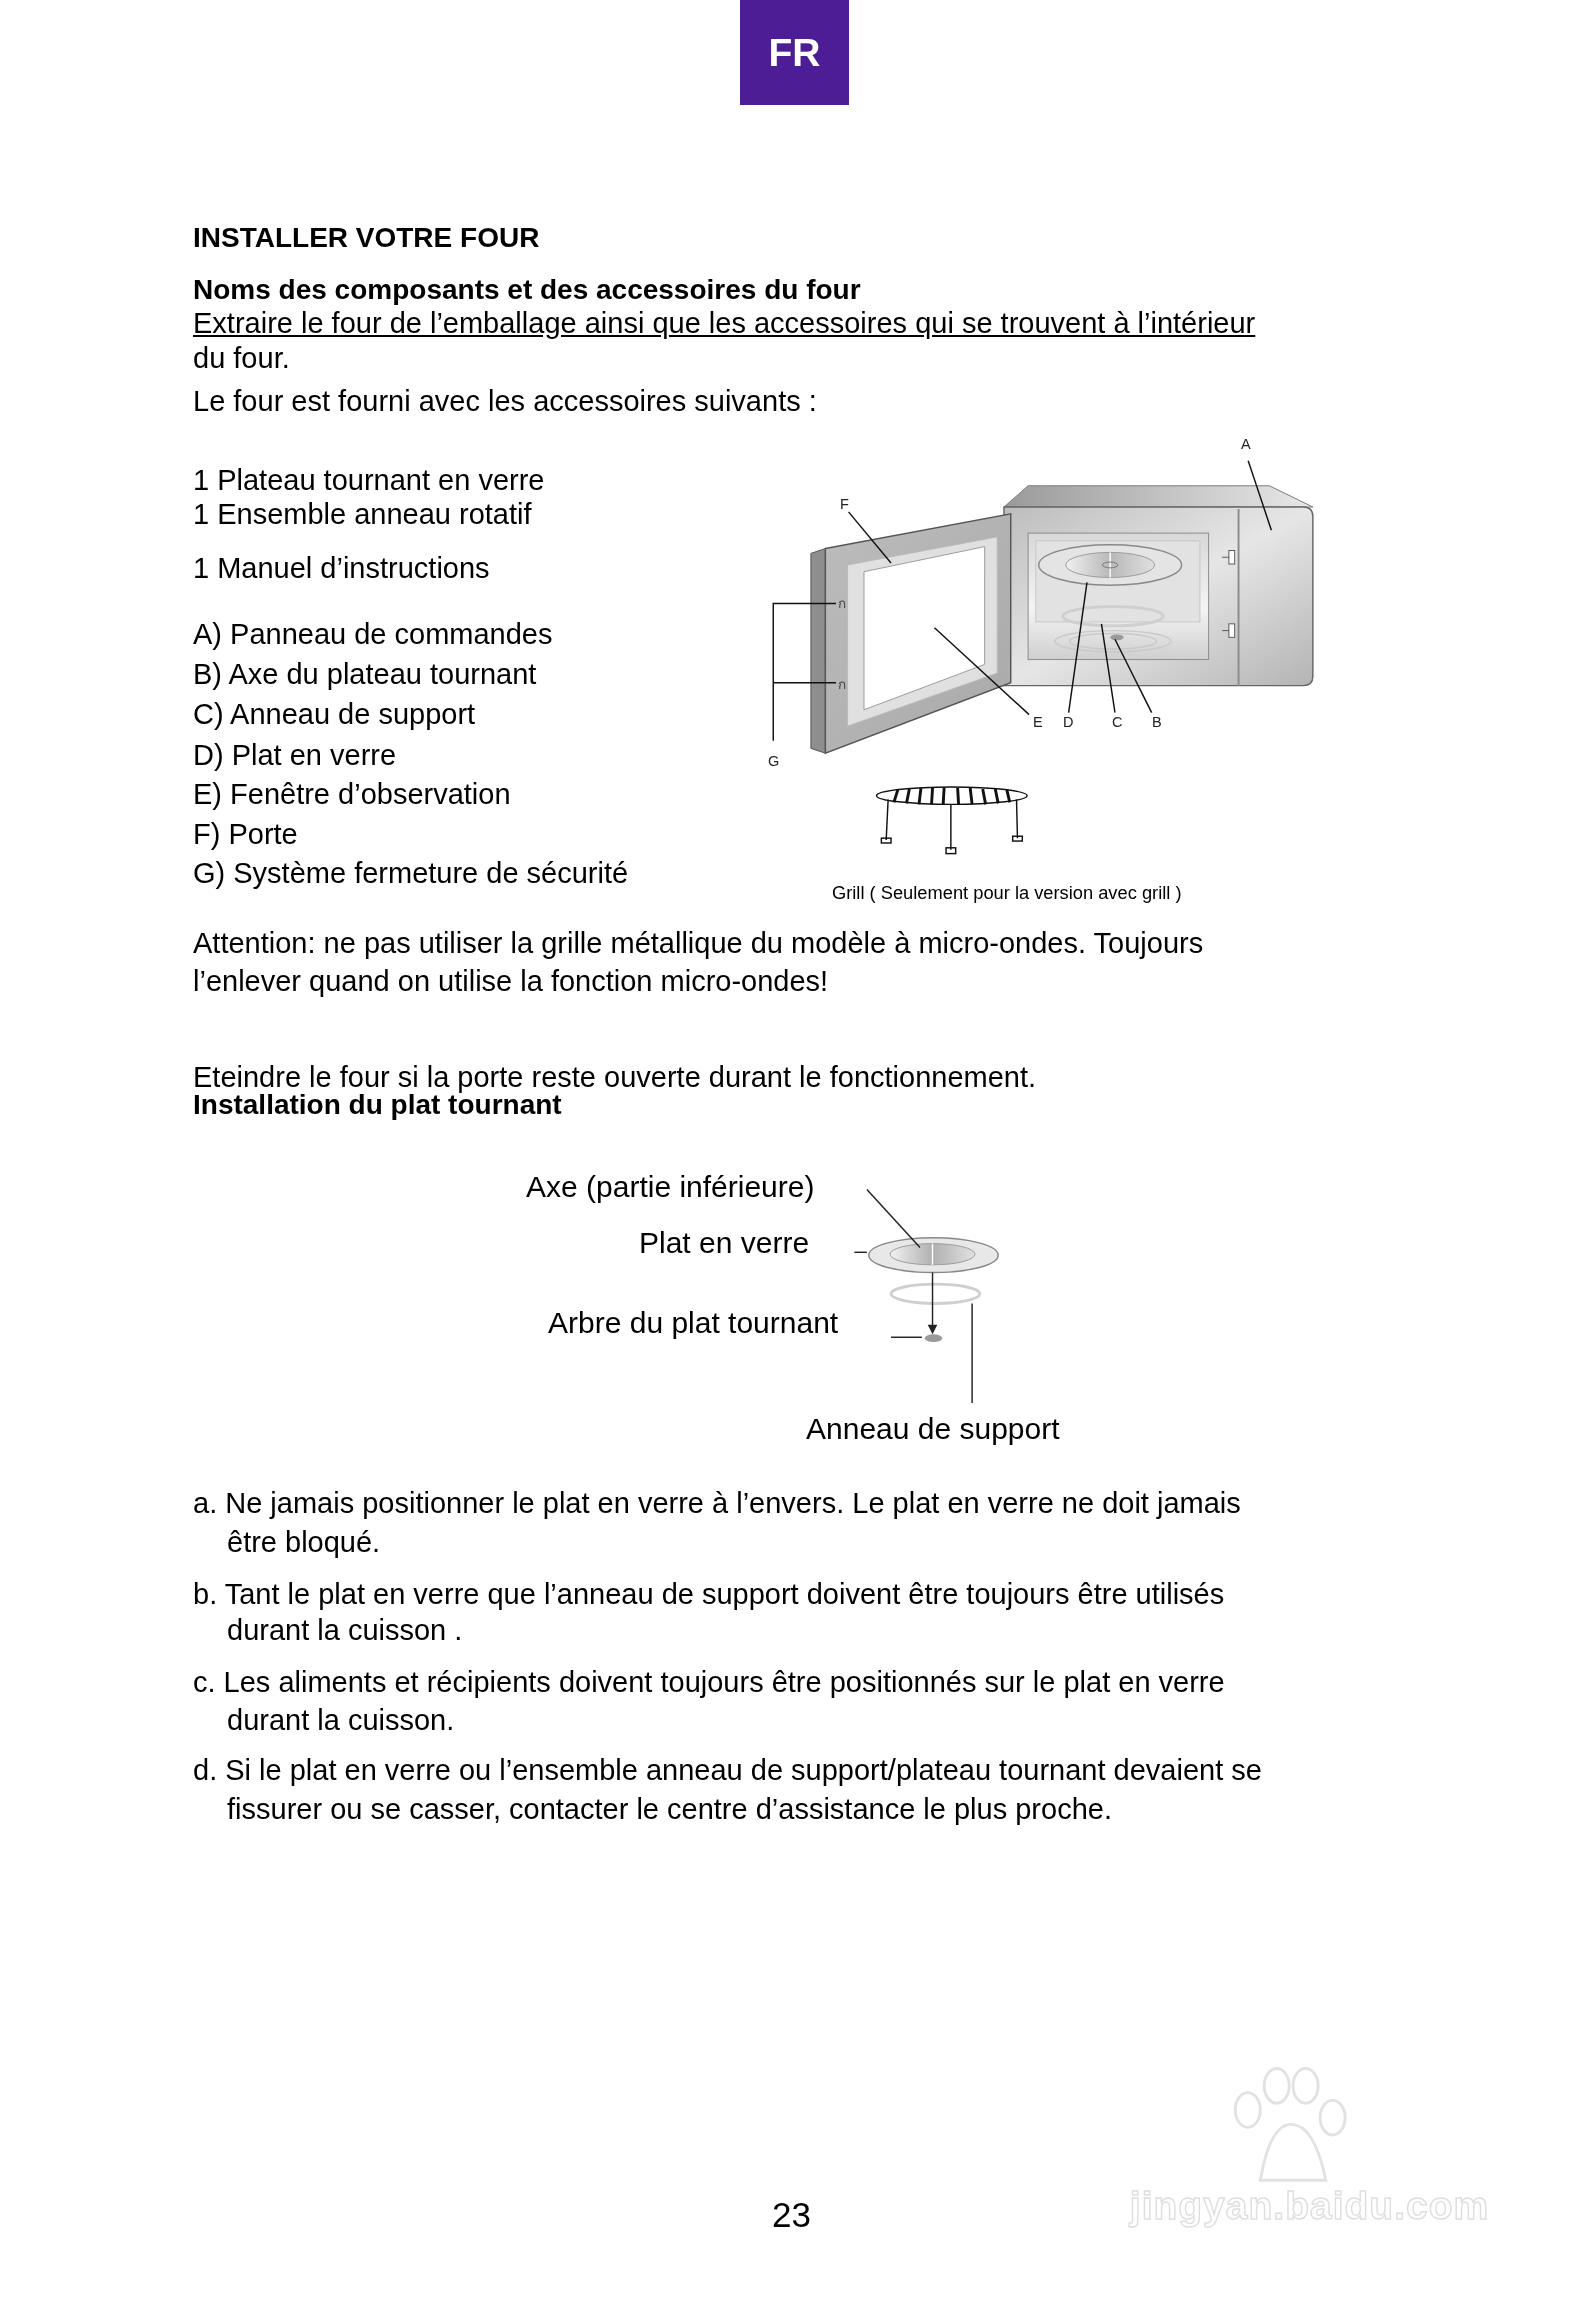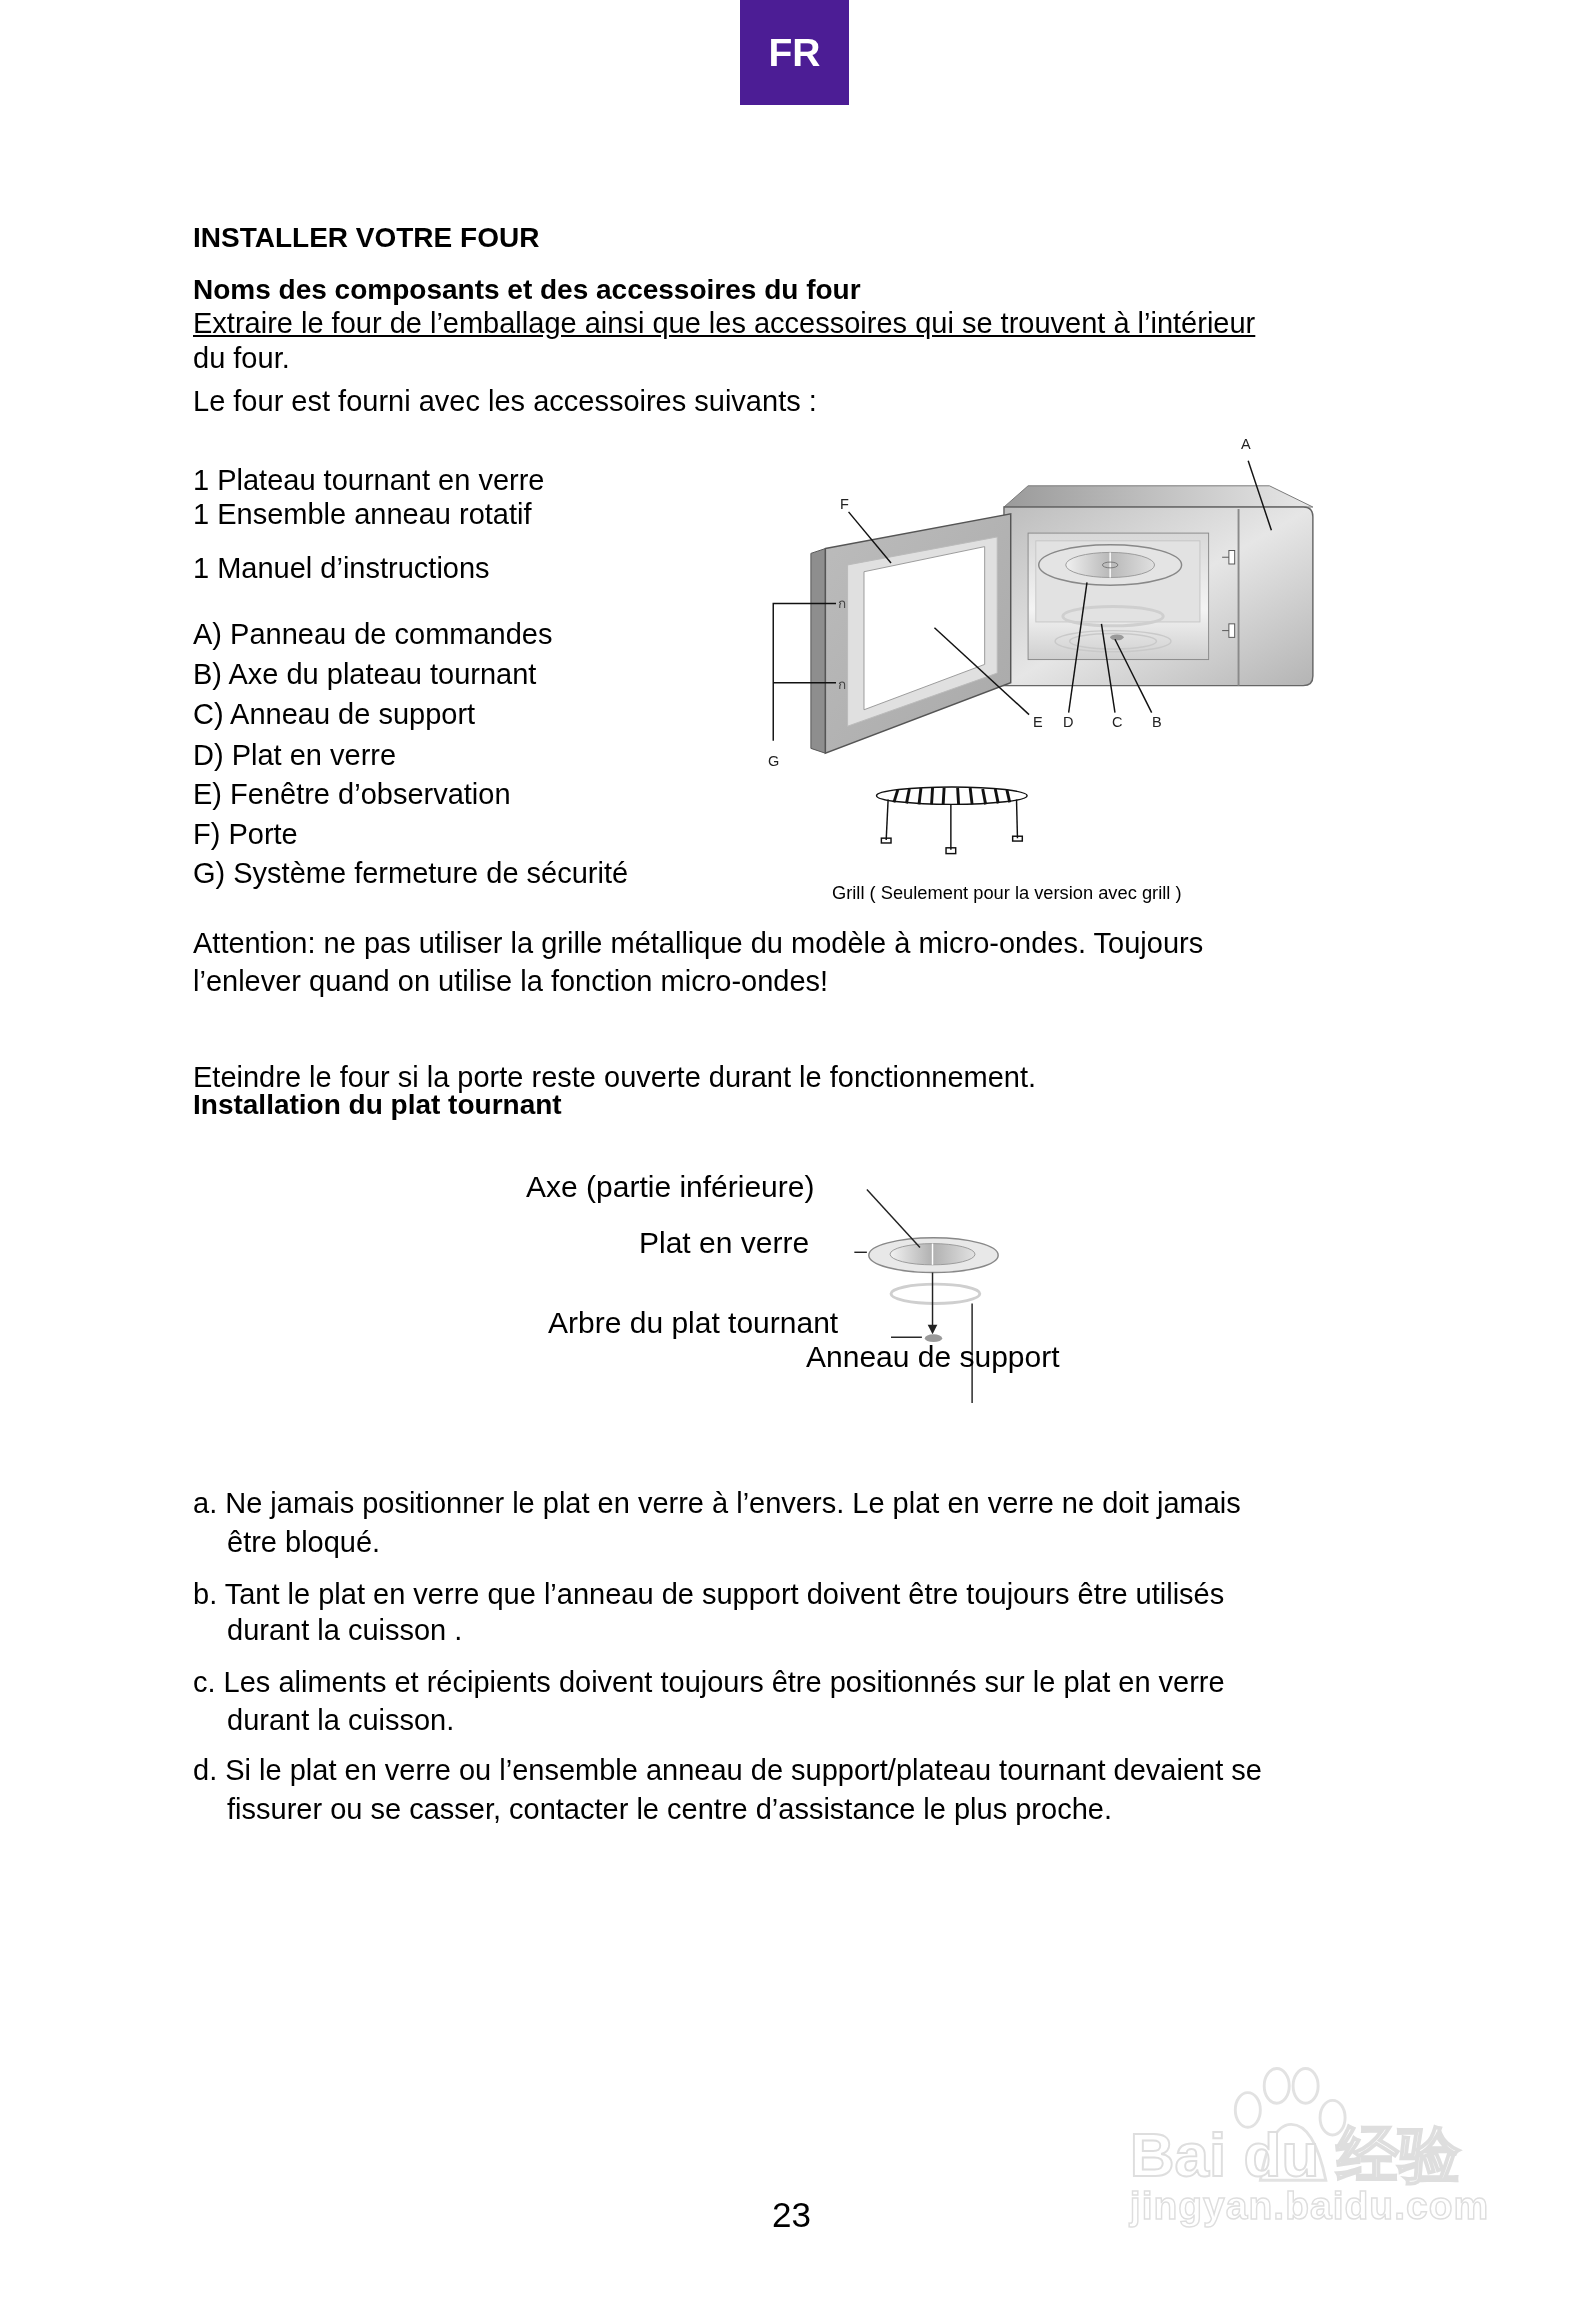--- a/index.html
+++ b/index.html
@@ -178,21 +178,21 @@
       <line x1="966" y1="1318" x2="966" y2="1375"></line>
       <line x1="923" y1="1385" x2="955" y2="1385"></line>
       <line x1="1007" y1="1350" x2="1007" y2="1453"></line>
     </g>
     <polygon points="961,1372 971,1372 966,1382" fill="#222"></polygon>
     <ellipse cx="967" cy="1386" rx="9" ry="4" fill="#9a9a9a"></ellipse>
   </svg>
   <div class="abs diag-lbl" style="left:526px; top:1170px;">Axe (partie inférieure)</div>
   <div class="abs diag-lbl" style="left:639px; top:1226px;">Plat en verre</div>
   <div class="abs diag-lbl" style="left:548px; top:1306px;">Arbre du plat tournant</div>
-  <div class="abs diag-lbl" style="left:806px; top:1340px;">Anneau de support</div>
+  <div class="abs diag-lbl" style="left:806px; top:1412px;">Anneau de support</div>
 </div>
 
 <div>
   <div class="abs p" style="left:193px; top:1487px;">a. Ne jamais positionner le plat en verre à l’envers. Le plat en verre ne doit jamais</div>
   <div class="abs p" style="left:227px; top:1526px;">être bloqué.</div>
   <div class="abs p" style="left:193px; top:1578px;">b. Tant le plat en verre que l’anneau de support doivent être toujours être utilisés</div>
   <div class="abs p" style="left:227px; top:1614px;">durant la cuisson .</div>
   <div class="abs p" style="left:193px; top:1666px;">c. Les aliments et récipients doivent toujours être positionnés sur le plat en verre</div>
   <div class="abs p" style="left:227px; top:1704px;">durant la cuisson.</div>
   <div class="abs p" style="left:193px; top:1754px;">d. Si le plat en verre ou l’ensemble anneau de support/plateau tournant devaient se</div>
@@ -202,18 +202,17 @@
 <div class="watermark">
   <svg width="367" height="183" viewBox="0 0 380 190" style="position:absolute;left:0;top:0;">
     <g fill="none" stroke="#e2e2e2" stroke-width="3">
       <ellipse cx="157" cy="30" rx="13" ry="18"></ellipse>
       <ellipse cx="187" cy="30" rx="13" ry="18"></ellipse>
       <ellipse cx="127" cy="55" rx="13" ry="18"></ellipse>
       <ellipse cx="215" cy="63" rx="13" ry="18"></ellipse>
       <path d="M140,128 Q150,70 172,70 Q196,70 208,128 Z"></path>
     </g>
   </svg>
-  <div class="abs" style="left:4.8px; top:56px; font-size:62px; font-weight:bold; color:#fff; -webkit-text-stroke:1.9px #dedede;">Bai du 经验</div>
   <div class="abs" style="left:4.8px; top:127px; font-size:39px; font-weight:bold; color:#fff; -webkit-text-stroke:1.4px #dedede; letter-spacing:1px;">jingyan.baidu.com</div>
 </div>
 
 <div class="abs pagenum" style="left:772px; top:2195px;">23</div>
 
 
 </body></html>

